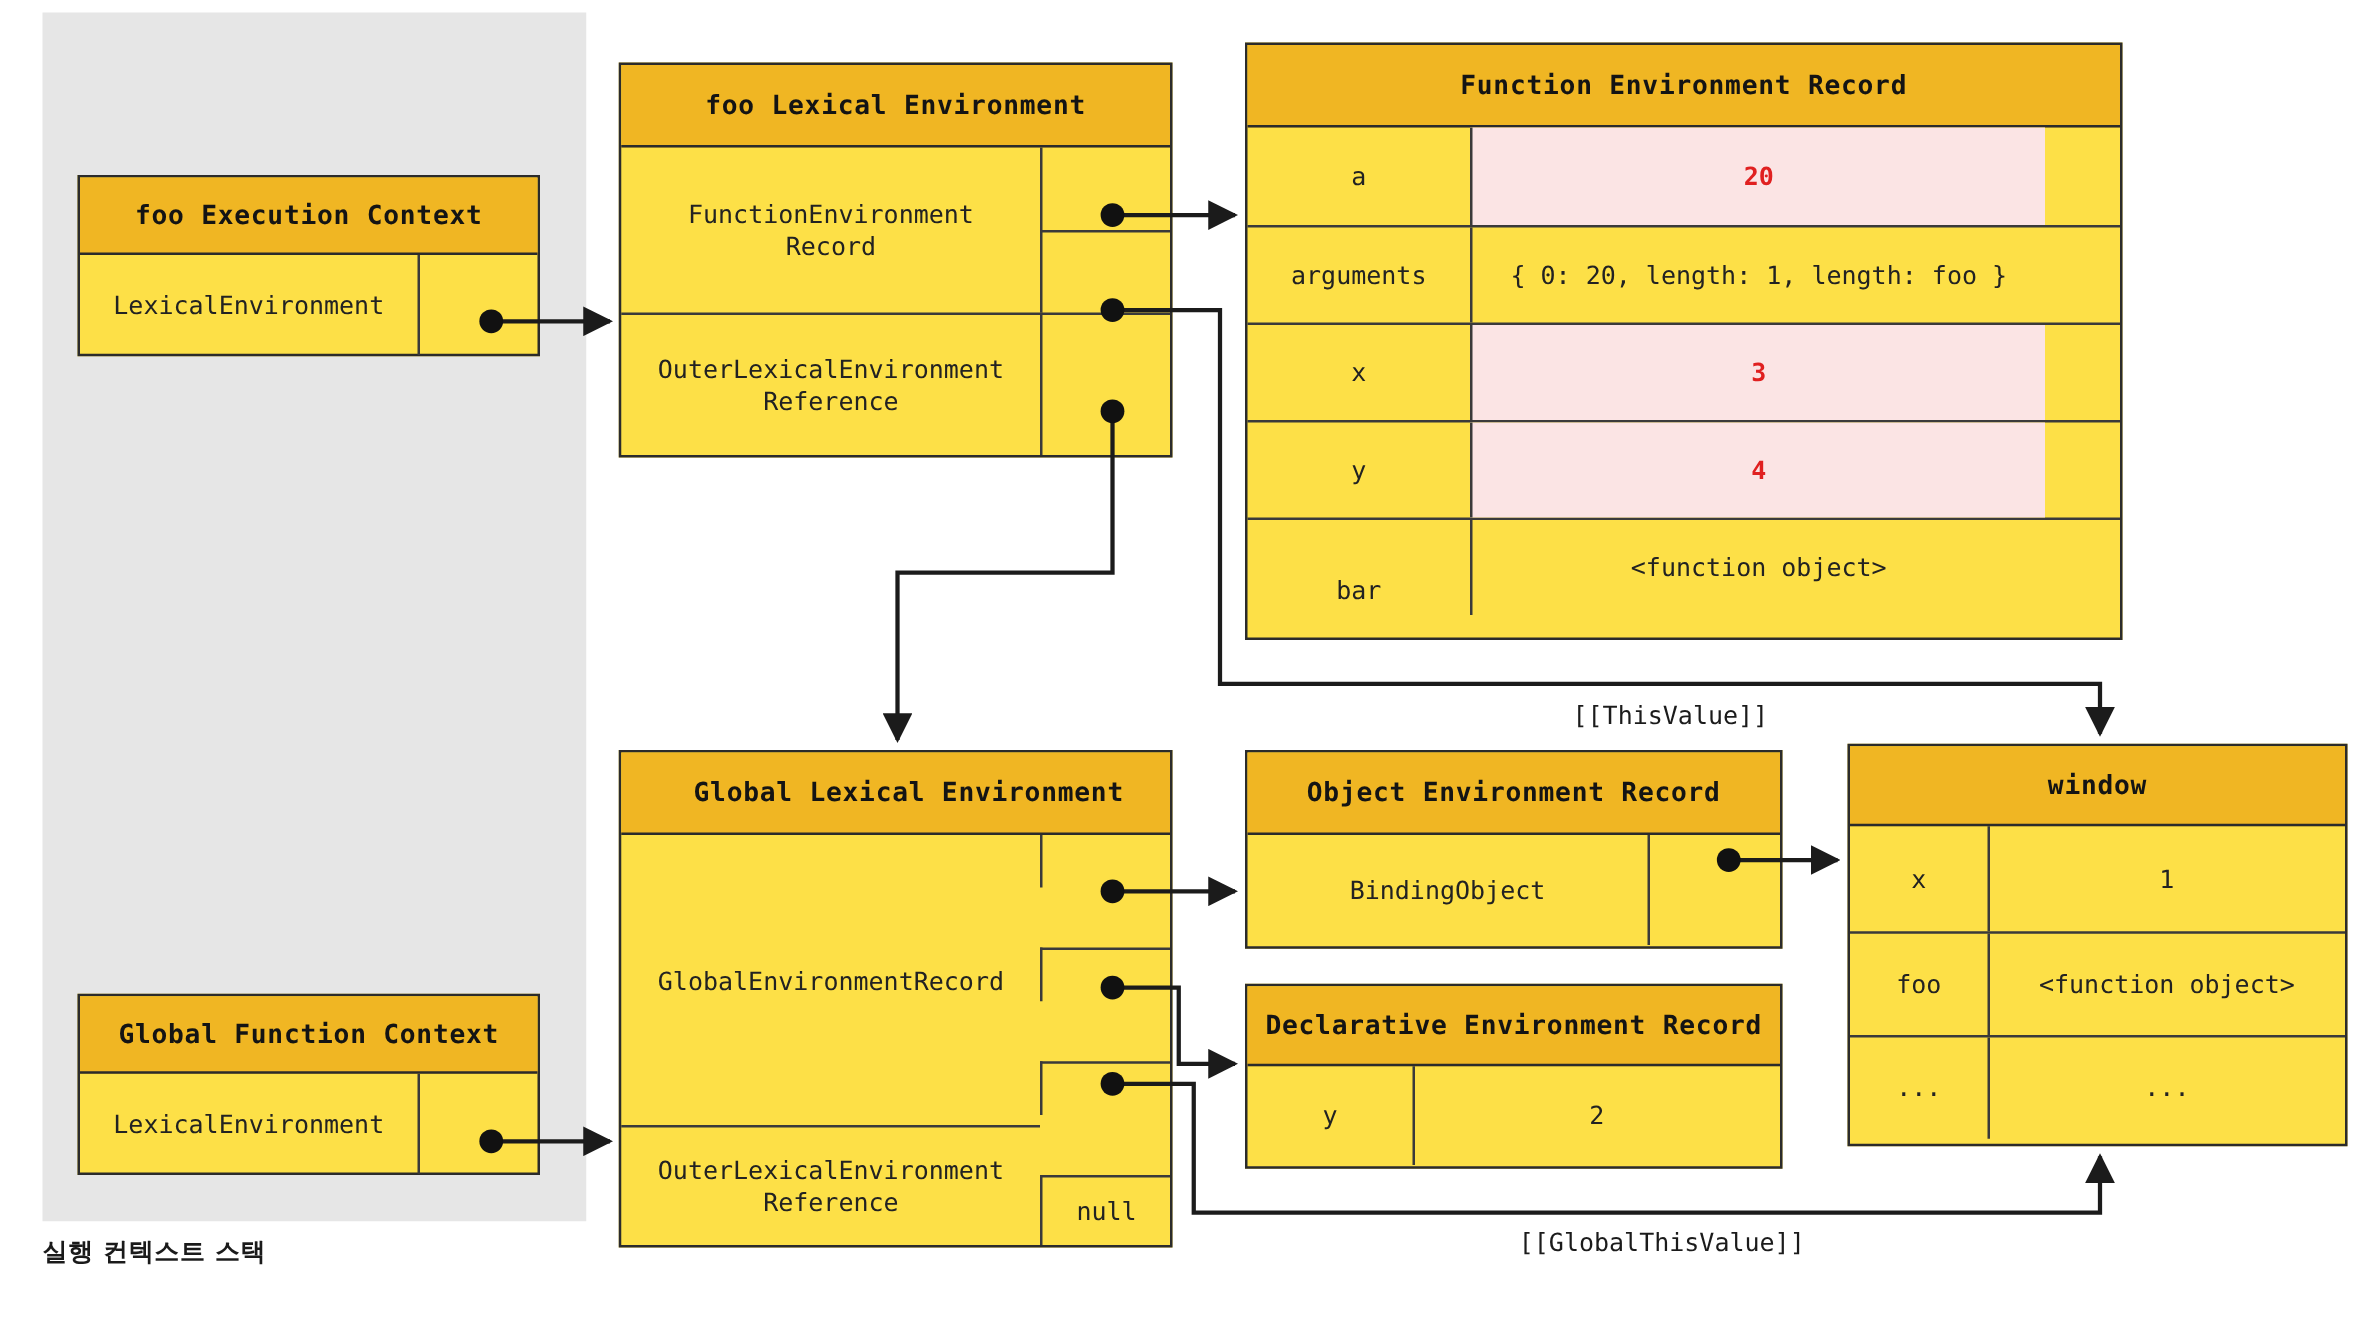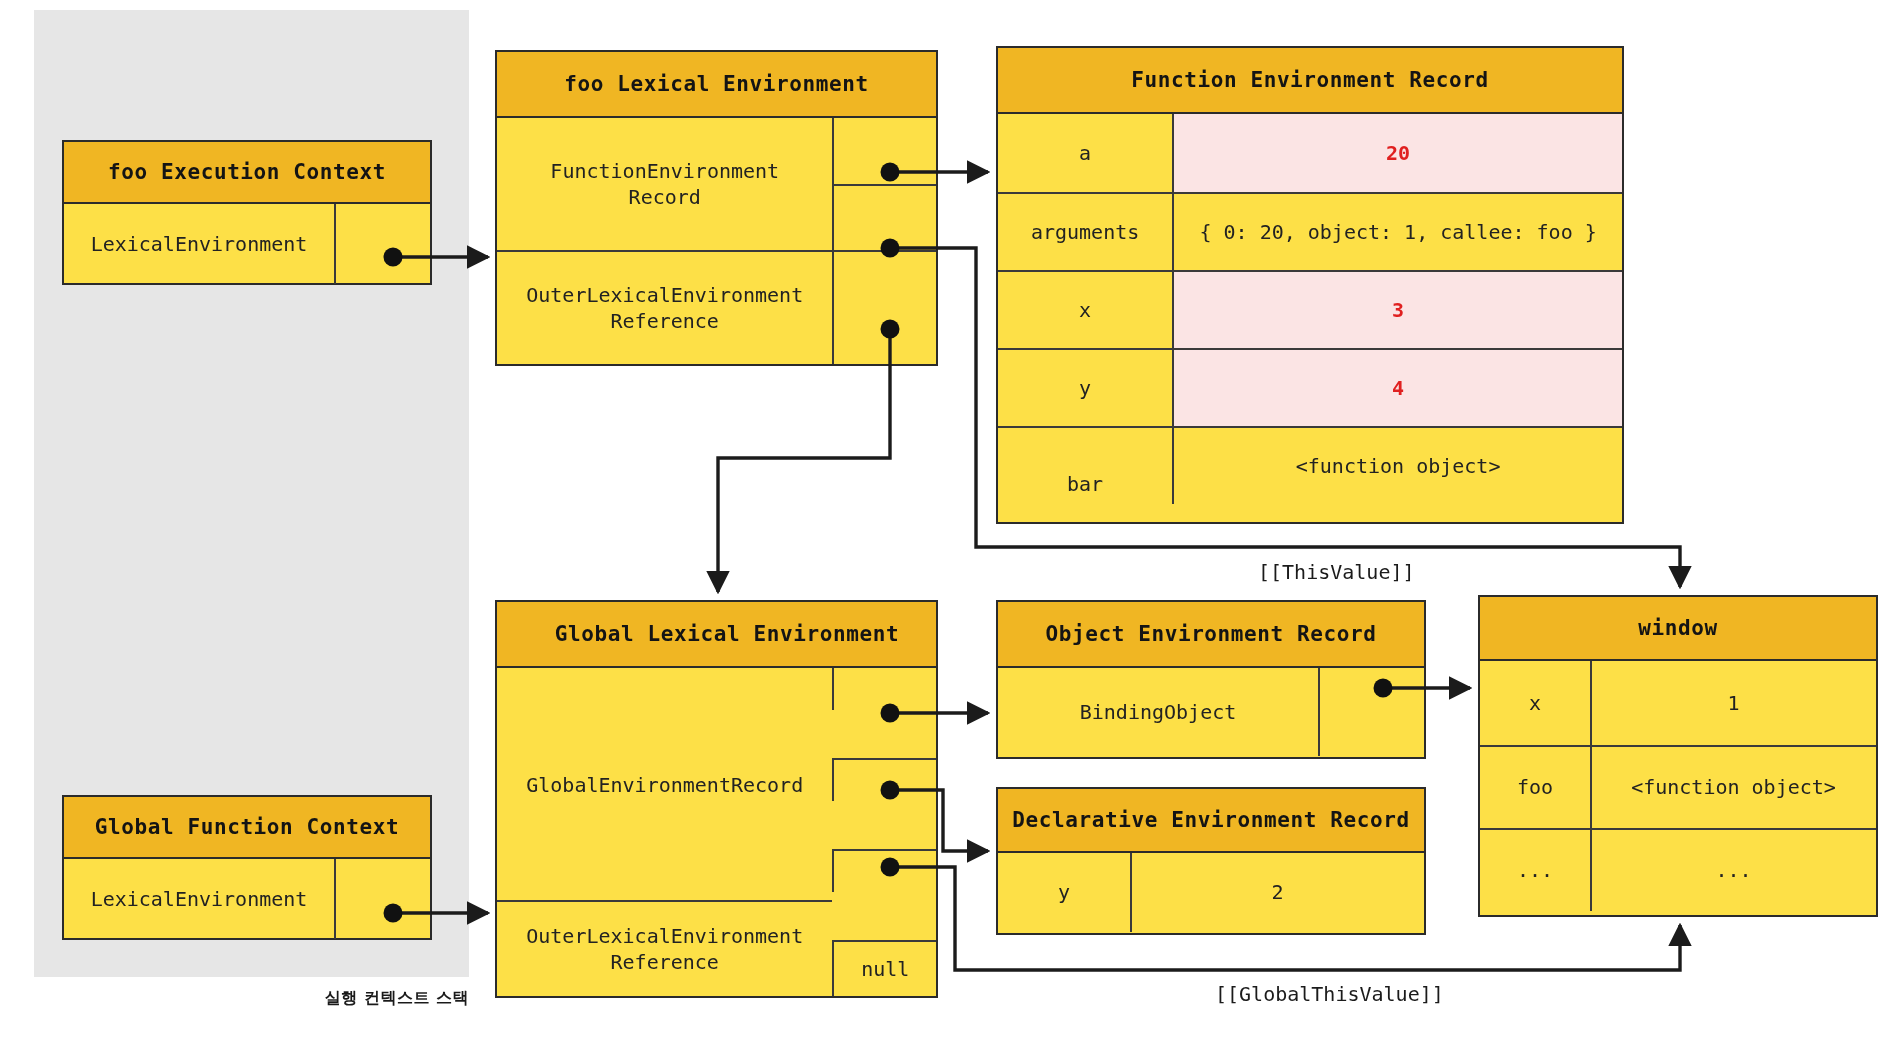--- a/index.html
+++ b/index.html
@@ -14,24 +14,24 @@
   #stage { position:absolute; left:0; top:0; width:1892px; height:1054px; }
 
   .stack-bg {
     position:absolute;
     left:34px; top:10px; width:435px; height:967px;
     background:#e6e6e6;
   }
   .stack-caption {
     position:absolute;
     left:34px; top:988px; width:435px;
-    text-align:right;
+    text-align:left;
     font-family:"DejaVu Sans", sans-serif;
     font-weight:bold;
-    font-size:16px;
+    font-size:20px;
     color:#1a1a1a;
     letter-spacing:0.5px;
   }
 
   
   .box {
     position:absolute;
     border:2.5px solid #2b2b2b;
     background:#fde047;
   }
@@ -104,31 +104,31 @@
 Reference</div>
       </div>
       <div class="ptrcol" style="width:104px; height:100%;">
         <div class="ptrcell" style="height:66px;"></div>
         <div class="ptrcell" style="height:66px;"></div>
         <div class="ptrcell" style="height:114px;"></div>
       </div>
     </div>
   </div>
 
-  <div class="box" style="left:996px; top:46px; width:628px; height:478px;">
+  <div class="box" style="left:996px; top:34px; width:702px; height:478px;">
     <div class="hdr" style="height:66px;">Function Environment Record</div>
 
     <div class="row" style="height:78px;">
       <div class="cell" style="width:178px;">a</div>
       <div class="cell sep pink redval" style="width:460px;">20</div>
     </div>
 
     <div class="row" style="height:78px;">
       <div class="cell" style="width:178px;">arguments</div>
-      <div class="cell sep" style="width:460px;">{ 0: 20, object: 1, callee: foo }</div>
+      <div class="cell sep" style="width:460px;">{ 0: 20, length: 1, length: foo }</div>
     </div>
 
     <div class="row" style="height:78px;">
       <div class="cell" style="width:178px;">x</div>
       <div class="cell sep pink redval" style="width:460px;">3</div>
     </div>
 
     <div class="row" style="height:78px;">
       <div class="cell" style="width:178px;">y</div>
       <div class="cell sep pink redval" style="width:460px;">4</div>

